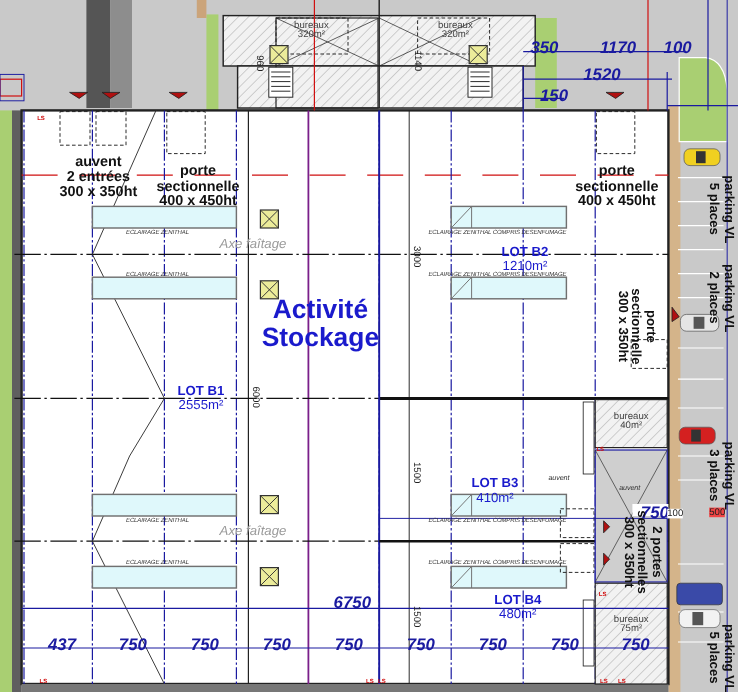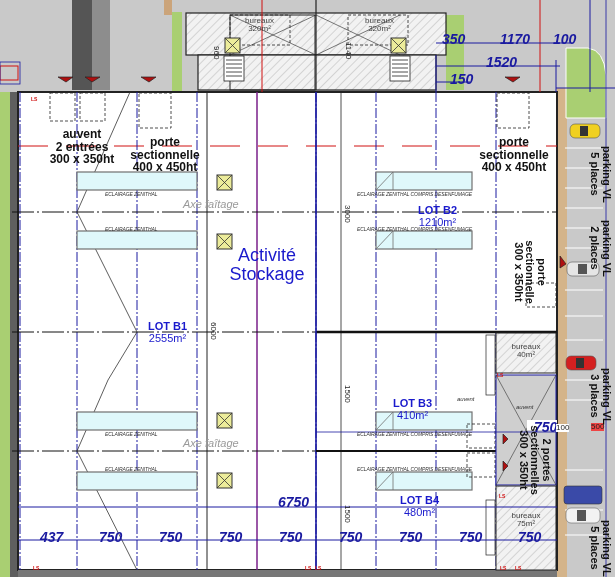--- a/index.html
+++ b/index.html
@@ -1,20 +1,20 @@
 <!DOCTYPE html>
 <html><head>
 <meta charset="utf-8">
 <style>
   html,body{margin:0;padding:0;}
   body{width:615px;height:577px;overflow:hidden;background:#c9c9c9;font-family:"Liberation Sans",sans-serif;position:relative;}
   #plan{position:absolute;left:0;top:0;width:615px;height:577px;}
   .lbl{position:absolute;font-family:"Liberation Sans",sans-serif;white-space:nowrap;line-height:1.05;text-align:center;}
   .blk{color:#111;font-weight:bold;font-size:12px;}
-  .blue-big{color:#1a1acc;font-weight:normal;font-size:18px;}
+  .blue-big{color:#1a1acc;font-weight:bold;font-size:22px;}
   .lot{color:#1a1acc;font-size:11px;}
   .dim{color:#1a1aa0;font-weight:bold;font-style:italic;font-size:14px;}
   .dimv{color:#222;font-size:8px;}
   .axe{color:#9a9a9a;font-style:italic;font-size:11px;}
   .tiny{color:#333;font-style:italic;font-size:5px;letter-spacing:-0.1px;}
   .office{color:#444;font-size:8px;}
   .park{color:#111;font-weight:bold;font-size:11px;}
   .rot90{transform:rotate(90deg);transform-origin:left top;}
   .ls{color:#d01010;font-size:5px;font-weight:bold;}
 </style>
@@ -304,21 +304,21 @@
   <div>2555m²</div>
 </div>
 <div class="lbl lot" style="left:410px;top:205px;width:55px;">
   <div style="font-weight:bold">LOT B2</div>
   <div>1210m²</div>
 </div>
 <div class="lbl lot" style="left:385px;top:382px;width:55px;margin-top:16px;">
   <div style="font-weight:bold">LOT B3</div>
   <div>410m²</div>
 </div>
-<div class="lbl lot" style="left:392px;top:495px;width:55px;">
+<div class="lbl lot" style="left:404px;top:495px;width:55px;">
   <div style="font-weight:bold">LOT B4</div>
   <div>480m²</div>
 </div>
 
 <div class="lbl dimv rot90" style="left:217px;top:322px;">6000</div>
 <div class="lbl dimv rot90" style="left:351px;top:205px;">3000</div>
 <div class="lbl dimv rot90" style="left:351px;top:385px;">1500</div>
 <div class="lbl dimv rot90" style="left:351px;top:505px;">1500</div>
 <div class="lbl dim" style="left:278px;top:495px;">6750</div>
 <div class="lbl dim" style="left:534px;top:420px;">750</div>

